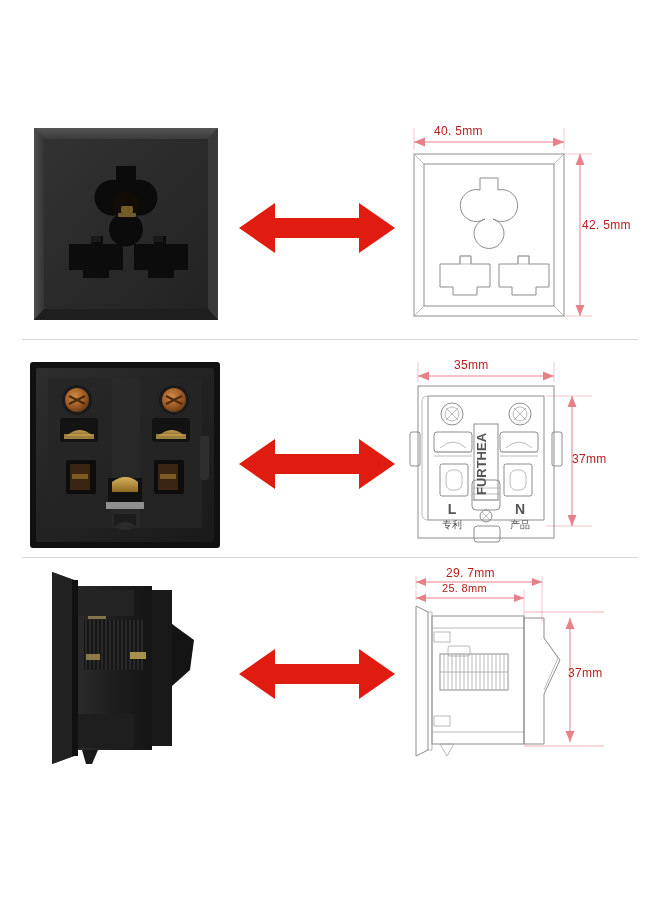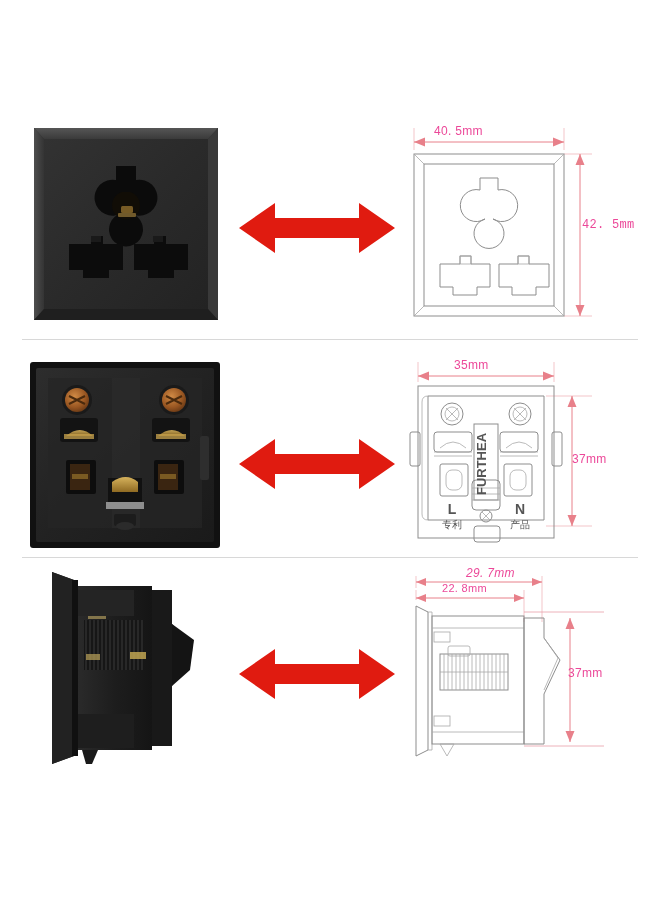--- a/index.html
+++ b/index.html
@@ -29,21 +29,21 @@
   .draw-cell{position:absolute;left:396px;top:0;width:252px;height:215px;}
 
   
   .dbl-arrow{width:160px;height:62px;display:block;}
 
   
   .dimtext{
     position:absolute;
     font-family:"Liberation Sans", sans-serif;
     font-size:12px;
-    color:#ec4899;
+    color:#b91c1c;
     letter-spacing:.3px;
     white-space:nowrap;
   }
   .dimtext.small{font-size:11px;}
 
   svg{display:block;overflow:visible;}
   .ln{fill:none;stroke:#8d8d8d;stroke-width:1;}
   .ln-thin{fill:none;stroke:#a8a8a8;stroke-width:.8;}
   .dim{fill:none;stroke:#e8808a;stroke-width:1;}
   .dimx{fill:#e8808a;}
@@ -101,21 +101,21 @@
     </div>
 
     <div class="arrow-cell">
       <svg class="dbl-arrow" viewBox="0 0 160 62">
         <polygon points="2,31 38,6 38,21 122,21 122,6 158,31 122,56 122,41 38,41 38,56" fill="#e01b10"></polygon>
       </svg>
     </div>
 
     <div class="draw-cell">
       <div class="dimtext" style="left:38px;top:4px;">40. 5mm</div>
-      <div class="dimtext" style="left:186px;top:98px;font-family:Liberation Mono, monospace;">42. 5mm</div>
+      <div class="dimtext" style="left:186px;top:98px;">42. 5mm</div>
 
       <svg width="252" height="215" viewBox="0 0 252 215">
 
         <path class="ext" d="M18,8 v22"></path>
         <path class="ext" d="M168,8 v22"></path>
         <path class="dim" d="M18,22 H168"></path>
         <polygon class="dimx" points="18,22 29,17.5 29,26.5"></polygon>
         <polygon class="dimx" points="168,22 157,17.5 157,26.5"></polygon>
 
         <path class="ext" d="M168,34 H196"></path>
@@ -302,22 +302,22 @@
       </svg>
     </div>
 
     <div class="arrow-cell">
       <svg class="dbl-arrow" viewBox="0 0 160 62">
         <polygon points="2,31 38,6 38,21 122,21 122,6 158,31 122,56 122,41 38,41 38,56" fill="#e01b10"></polygon>
       </svg>
     </div>
 
     <div class="draw-cell">
-      <div class="dimtext" style="left:70px;top:0px;font-style:italic;">29. 7mm</div>
-      <div class="dimtext small" style="left:46px;top:16px;">22. 8mm</div>
+      <div class="dimtext" style="left:50px;top:0px;">29. 7mm</div>
+      <div class="dimtext small" style="left:46px;top:16px;">25. 8mm</div>
       <div class="dimtext" style="left:172px;top:100px;">37mm</div>
 
       <svg width="252" height="205" viewBox="0 0 252 205">
 
         <path class="ext" d="M20,10 v12"></path>
         <path class="ext" d="M146,10 v46"></path>
         <path class="dim" d="M20,16 H146"></path>
         <polygon class="dimx" points="20,16 30,12 30,20"></polygon>
         <polygon class="dimx" points="146,16 136,12 136,20"></polygon>
 

